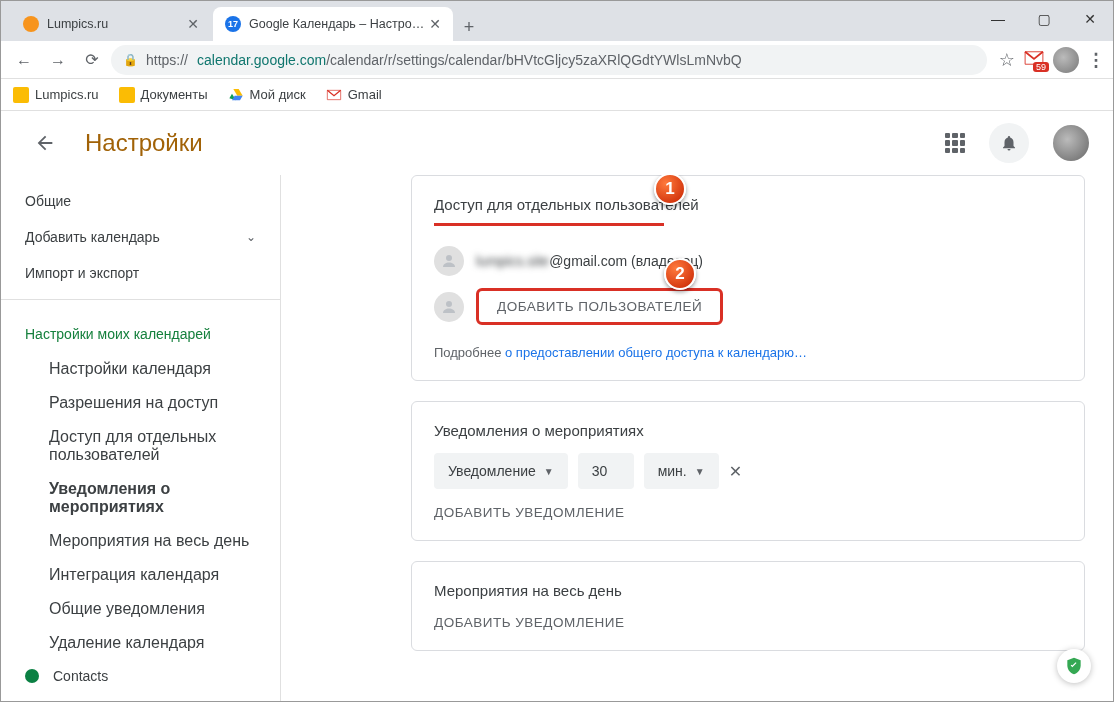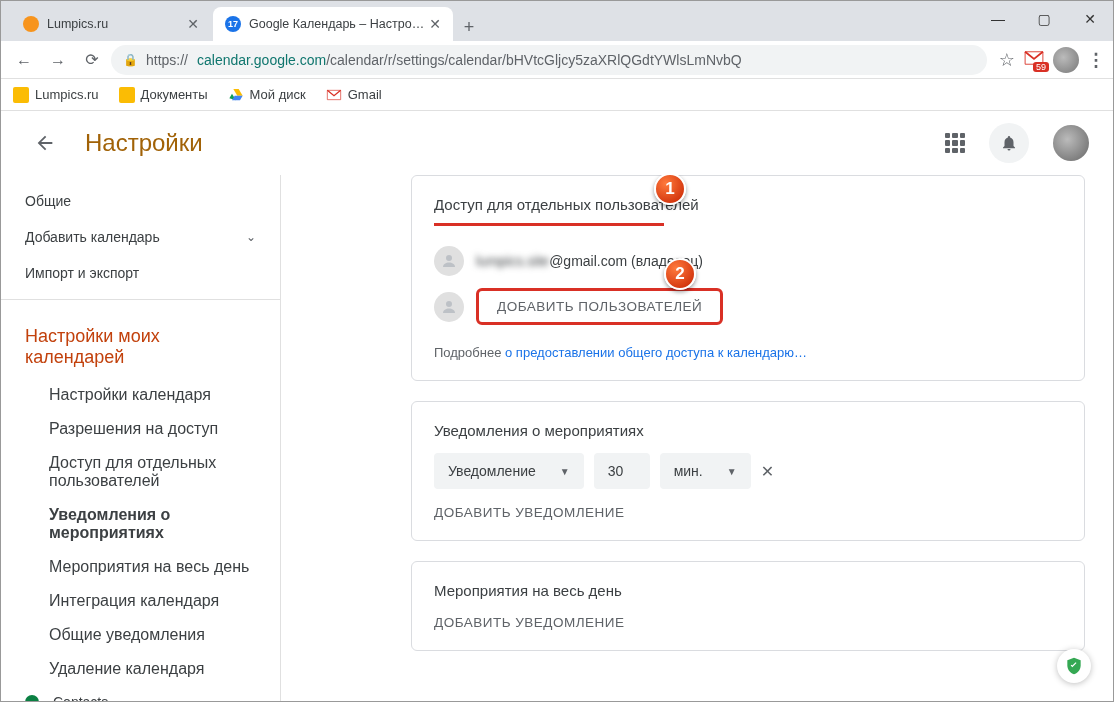--- a/index.html
+++ b/index.html
@@ -39,21 +39,21 @@
 .apps-grid { width: 20px; height: 20px; display: grid; grid-template-columns: repeat(3,1fr); gap: 2px; cursor:pointer; }
 .apps-grid span { background: #5f6368; border-radius: 1px; }
 .bell-circle { width: 40px; height: 40px; border-radius: 50%; background: #f1f3f4; display: flex; align-items: center; justify-content: center; color: #5f6368; cursor:pointer; }
 .avatar-lg { width: 36px; height: 36px; border-radius: 50%; background: radial-gradient(circle at 40% 40%, #bbb, #666); cursor:pointer; }
 
 .body-row { display: flex; height: calc(100% - 174px); }
 
 
 .sidebar { width: 280px; border-right: 1px solid #e0e0e0; overflow-y: auto; padding-top: 8px; }
 .sb-item { padding: 10px 24px; font-size: 14px; color: #3c4043; display: flex; align-items: center; justify-content: space-between; cursor: pointer; }
-.sb-section-label { padding: 18px 24px 10px; font-size: 18px; color: #c2410c; }
+.sb-section-label { padding: 18px 24px 10px; font-size: 14px; color: #15803d; }
 .sb-cal { padding: 8px 24px; display: flex; align-items: center; gap: 14px; font-size: 14px; color: #3c4043; cursor: pointer; }
 .cal-dot { width: 14px; height: 14px; border-radius: 50%; flex-shrink: 0; }
 .sb-sub { padding: 8px 24px 8px 48px; font-size: 16px; color: #3c4043; cursor: pointer; }
 .sb-sub.bold { font-weight: bold; }
 .chev { color: #5f6368; font-size: 12px; }
 .sb-divider { height: 1px; background: #e0e0e0; margin: 8px 0; }
 
 
 .main { flex: 1; background: #fff; padding: 0 28px 0 130px; overflow-y: auto; }
 .card { border: 1px solid #dadce0; border-radius: 6px; padding: 20px 22px; margin-bottom: 20px; position: relative; }
@@ -61,21 +61,21 @@
 .red-underline { height: 3px; background: #d93025; margin-top: 4px; margin-bottom: 14px; width: 230px; }
 .user-row { display: flex; align-items: center; gap: 12px; padding: 6px 0; }
 .avatar-gray { width: 30px; height: 30px; border-radius: 50%; background: #e0e0e0; display: flex; align-items: center; justify-content: center; color: #9aa0a6; }
 .email-blur { color: #3c4043; font-size: 14px; }
 .email-blur .blurred { filter: blur(3px); }
 .add-users-btn { border: 3px solid #d93025; border-radius: 6px; padding: 8px 18px; font-size: 13.5px; letter-spacing: .5px; color: #5f6368; background: #fff; cursor: pointer; }
 .more-link { font-size: 13px; color: #5f6368; margin-top: 14px; }
 .more-link a { color: #1a73e8; text-decoration: none; }
 
 .notif-row { display: flex; align-items: center; gap: 10px; margin: 14px 0 16px; }
-.sel { background: #f1f3f4; padding: 10px 14px; font-size: 14px; color: #3c4043; border-radius: 4px; display: flex; align-items: center; gap: 24px; }
+.sel { background: #f1f3f4; padding: 10px 14px; font-size: 14px; color: #3c4043; border-radius: 4px; display: flex; align-items: center; gap: 8px; }
 .sel .caret { font-size: 10px; color: #5f6368; }
 .num-input { background: #f1f3f4; padding: 10px 14px; font-size: 14px; color: #3c4043; border-radius: 4px; width: 56px; }
 .close-x { color: #5f6368; font-size: 16px; cursor: pointer; }
 .add-notif { font-size: 13.5px; letter-spacing: .5px; color: #5f6368; cursor: pointer; }
 
 
 .callout { position: absolute; width: 32px; height: 32px; border-radius: 50%; background: radial-gradient(circle at 35% 30%, #ff7a3c, #c62100); display: flex; align-items: center; justify-content: center; color: #fff; font-weight: bold; font-size: 17px; border: 2px solid #fff; box-shadow: 0 2px 4px rgba(0,0,0,.4); }
 
 
 .shield { position: absolute; bottom: 18px; right: 22px; width: 34px; height: 34px; border-radius: 50%; background: #fff; box-shadow: 0 1px 6px rgba(0,0,0,.25); display: flex; align-items: center; justify-content: center; }

